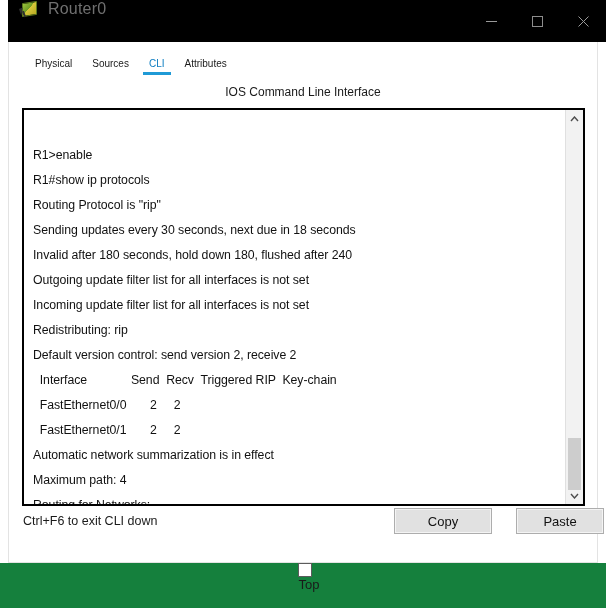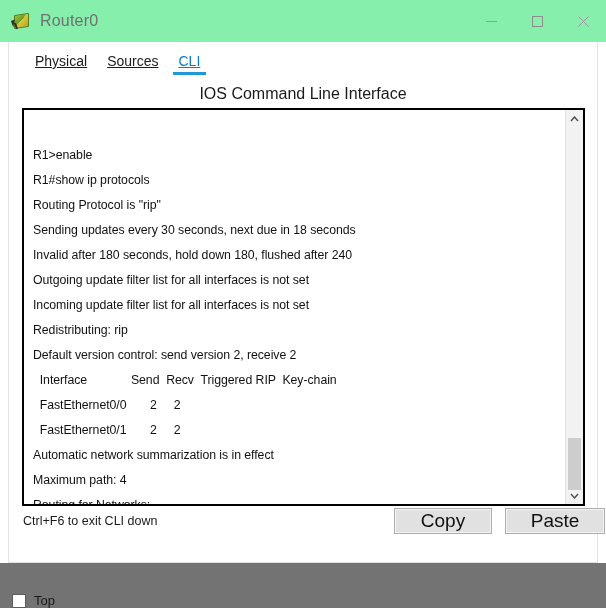--- a/index.html
+++ b/index.html
@@ -11,24 +11,25 @@
     width: 606px;
     height: 608px;
     font-family: "Liberation Sans", sans-serif;
     overflow: hidden;
     position: relative;
   }
 
   
   .titlebar {
     height: 42px;
-    background: #86efac;
-    display: flex;
-    align-items: center;
-    position: relative;
+    background: #000000;
+    display: flex;
+    align-items: flex-start;
+    position: relative;
+    margin-left: 8px;
   }
   .title-icon {
     width: 18px;
     height: 18px;
     margin-left: 12px;
     margin-right: 10px;
     position: relative;
     flex: 0 0 auto;
   }
   .title-icon .ico-body {
@@ -92,42 +93,41 @@
   
   .tabbar {
     height: 34px;
     display: flex;
     align-items: flex-end;
     padding-left: 16px;
     box-sizing: border-box;
     background: #ffffff;
   }
   .tab {
-    font-size: 14px;
+    font-size: 10px;
     color: #1a1a1a;
     padding: 0 10px 7px 10px;
     position: relative;
     white-space: nowrap;
-    text-decoration: underline;
   }
   .tab.active { color: #0b7cc1; }
   .tab.active::after {
     content: "";
     position: absolute;
     left: 4px;
     right: 4px;
     bottom: 1px;
     height: 3px;
     background: #1f9ad6;
   }
 
   
   .section-title {
     text-align: center;
-    font-size: 16px;
+    font-size: 12px;
     color: #1a1a1a;
     margin-top: 9px;
     margin-bottom: 7px;
   }
 
   
   .term-wrap {
     position: absolute;
     left: 13px;
     top: 66px;
@@ -182,42 +182,43 @@
     font-size: 12.5px;
     color: #1a1a1a;
   }
   .btn {
     position: absolute;
     top: 466px;
     height: 26px;
     background: #e1e1e1;
     border: 1px solid #adadad;
     box-shadow: inset 0 0 0 1px #f4f4f4;
-    font-size: 19px;
+    font-size: 13px;
     color: #111111;
     display: flex;
     align-items: center;
     justify-content: center;
     box-sizing: border-box;
   }
   .btn-copy  { left: 385px; width: 98px; }
-  .btn-paste { left: 496px; width: 100px; }
+  .btn-paste { left: 507px; width: 88px; }
 
   
   .footer {
     position: absolute;
     left: 0;
     top: 563px;
     width: 606px;
     height: 45px;
-    background: #737373;
-    display: flex;
-    align-items: flex-end;
+    background: #15803d;
+    display: flex;
+    align-items: center;
     padding-left: 12px;
     box-sizing: border-box;
+    flex-direction: column;
   }
   .cbox {
     width: 14px;
     height: 14px;
     border: 1px solid #5c5c5c;
     background: #ffffff;
     box-sizing: border-box;
     margin-right: 8px;
   }
   .cbox-label {
@@ -255,20 +256,21 @@
     </div>
   </div>
 </div>
 
 <div class="panel">
 
   <div class="tabbar">
     <div class="tab">Physical</div>
     <div class="tab">Sources</div>
     <div class="tab active">CLI</div>
+    <div class="tab">Attributes</div>
   </div>
 
   <div class="section-title">IOS Command Line Interface</div>
 
   <div class="term-wrap">
     <div class="term-text">
 R1&gt;enable
 R1#show ip protocols
 Routing Protocol is "rip"
 Sending updates every 30 seconds, next due in 18 seconds

